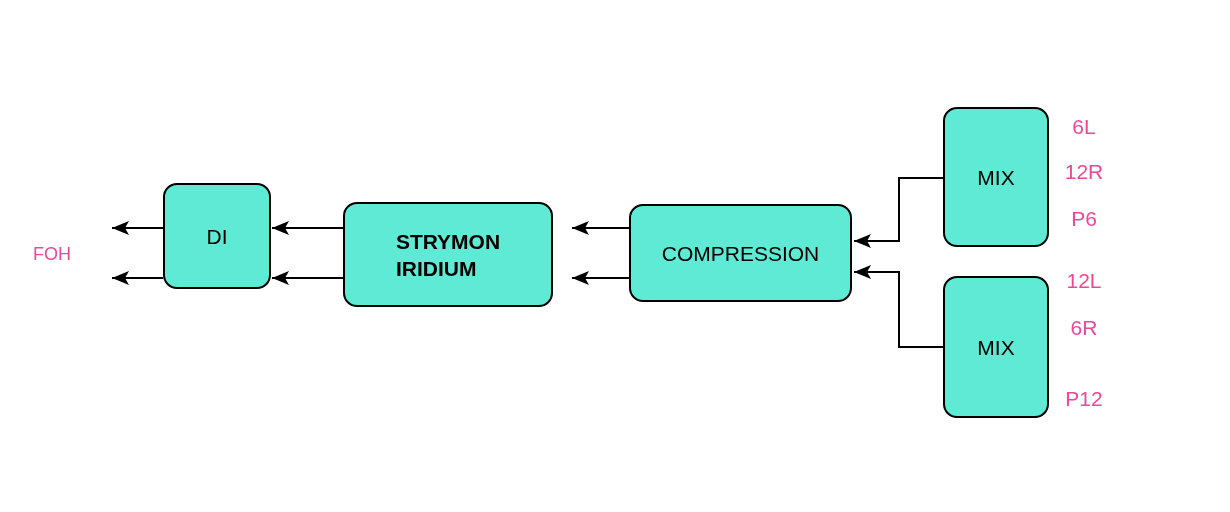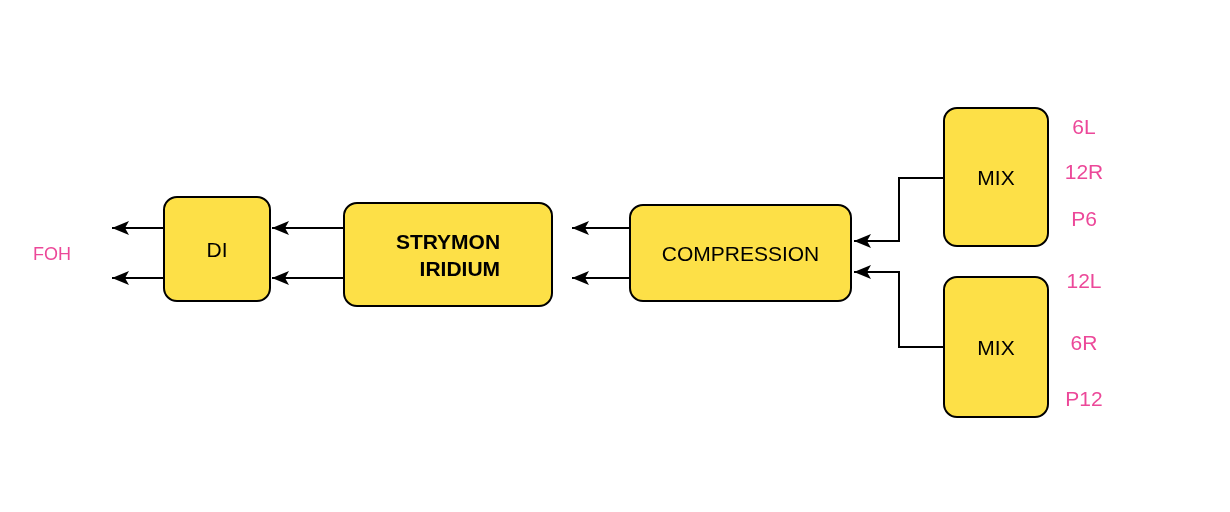--- a/index.html
+++ b/index.html
@@ -18,50 +18,50 @@
   svg.wires {
     position: absolute;
     left: 0;
     top: 0;
     width: 1230px;
     height: 512px;
   }
   .node {
     position: absolute;
     box-sizing: border-box;
-    background: #fde047;
+    background: #5eead4;
     border: 2px solid #000000;
     border-radius: 14px;
     display: flex;
     align-items: center;
     justify-content: center;
-    text-align: right;
+    text-align: left;
     font-size: 21px;
     line-height: 27px;
     color: #000000;
     white-space: pre-line;
   }
-  .node-di          { left: 163px; top: 196px; width: 108px; height: 106px; }
+  .node-di          { left: 163px; top: 183px; width: 108px; height: 106px; }
   .node-strymon     { left: 343px; top: 202px; width: 210px; height: 105px; font-weight: bold; }
   .node-compression { left: 629px; top: 204px; width: 223px; height: 98px;  }
   .node-mix-top     { left: 943px; top: 107px; width: 106px; height: 140px; }
   .node-mix-bottom  { left: 943px; top: 276px; width: 106px; height: 142px; }
   .float-label {
     position: absolute;
     transform: translate(-50%, -50%);
     font-size: 21px;
     color: #ec4899;
     white-space: nowrap;
   }
   .label-foh  { left: 52px;   top: 254px; font-size: 18px; }
   .port-6l    { left: 1084px; top: 127px; }
   .port-12r   { left: 1084px; top: 172px; }
   .port-p6    { left: 1084px; top: 219px; }
   .port-12l   { left: 1084px; top: 281px; }
-  .port-6r    { left: 1084px; top: 343px; }
+  .port-6r    { left: 1084px; top: 328px; }
   .port-p12   { left: 1084px; top: 399px; }
 </style>
 </head>
 <body>
 
 <div class="canvas">
 
   <svg class="wires" viewBox="0 0 1230 512" xmlns="http://www.w3.org/2000/svg">
     <defs>
       <marker id="arrowhead" orient="auto" markerUnits="userSpaceOnUse" refX="0" refY="0" markerWidth="40" markerHeight="20" overflow="visible">

